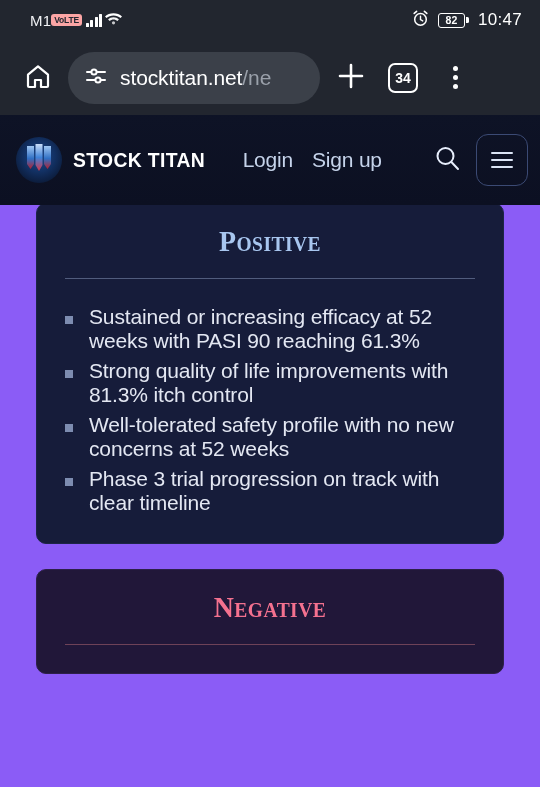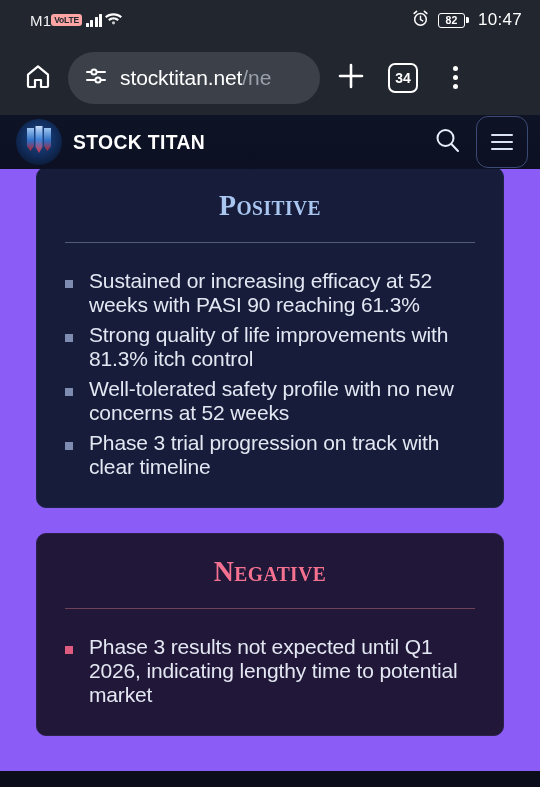--- a/index.html
+++ b/index.html
@@ -187,21 +187,21 @@
   .kebab span {
     width: 5px;
     height: 5px;
     border-radius: 50%;
     background: #ffffff;
     display: block;
   }
 
   
   .site-header {
-    height: 54px;
+    height: 90px;
     background: linear-gradient(180deg, #0e1326 0%, #0c1022 100%);
     display: flex;
     align-items: center;
     padding: 0 12px 0 16px;
     box-sizing: border-box;
     position: relative;
     z-index: 5;
   }
   .brand {
     display: flex;
@@ -453,20 +453,24 @@
             </linearGradient>
           </defs>
           <path d="M4 3h7v18l-3.5 5L4 21z" fill="url(#lgA)"></path>
           <path d="M12.5 1h7v21l-3.5 6-3.5-6z" fill="url(#lgB)"></path>
           <path d="M21 3h7v18l-3.5 5L21 21z" fill="url(#lgA)"></path>
         </svg>
       </span>
       <span class="brand-name">STOCK TITAN</span>
     </div>
 
+    <div class="nav-links">
+      <span class="nav-link">Login</span>
+      <span class="nav-link">Sign up</span>
+    </div>
 
     <div class="header-actions">
       <div class="search-btn">
         <span>
           <svg width="29" height="29" viewBox="0 0 29 29">
             <circle cx="12.5" cy="12" r="8" fill="none" stroke="#e7eefc" stroke-width="2"></circle>
             <path d="M18.6 18.2 25 25" stroke="#e7eefc" stroke-width="2" stroke-linecap="round"></path>
           </svg>
         </span>
       </div>
@@ -487,19 +491,16 @@
         <li>Sustained or increasing efficacy at 52 weeks with PASI 90 reaching 61.3%</li>
         <li>Strong quality of life improvements with 81.3% itch control</li>
         <li>Well-tolerated safety profile with no new concerns at 52 weeks</li>
         <li>Phase 3 trial progression on track with clear timeline</li>
       </ul>
     </div>
 
     <div class="card card-negative">
       <div class="card-title title-negative">Negative</div>
       <hr class="divider divider-negative">
-      <ul class="bullet-list list-negative">
-        <li>Phase 3 results not expected until Q1 2026, indicating lengthy time to potential market</li>
-      </ul>
     </div>
 
   </div>
 </div>
 
 </body></html>

